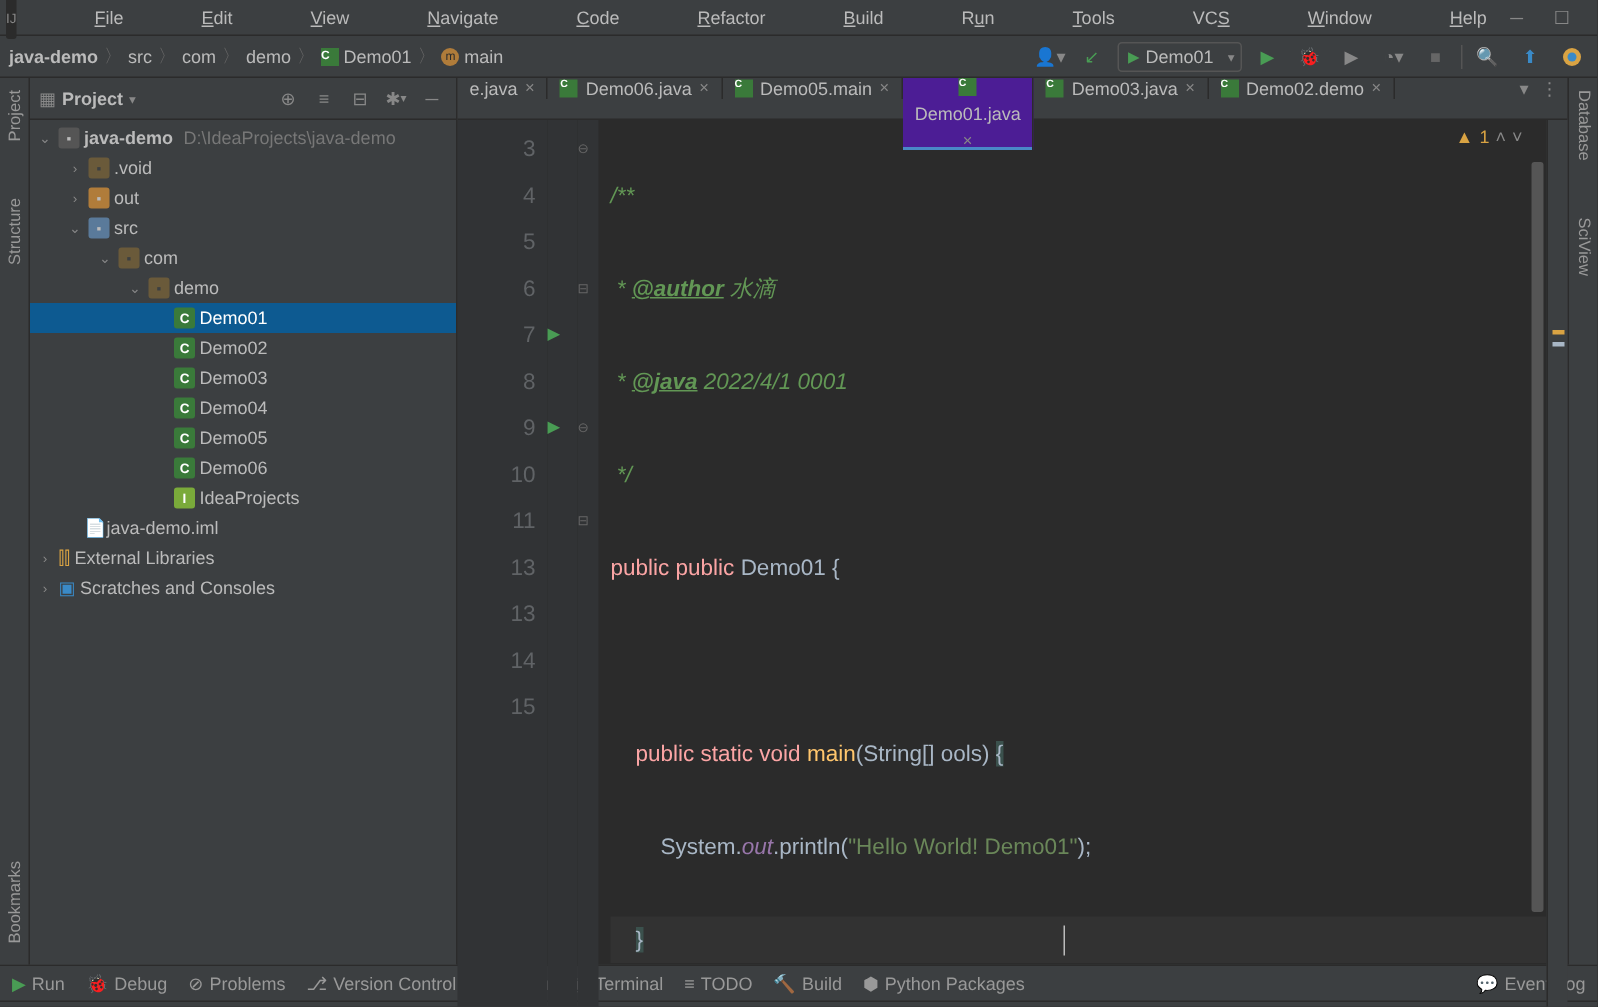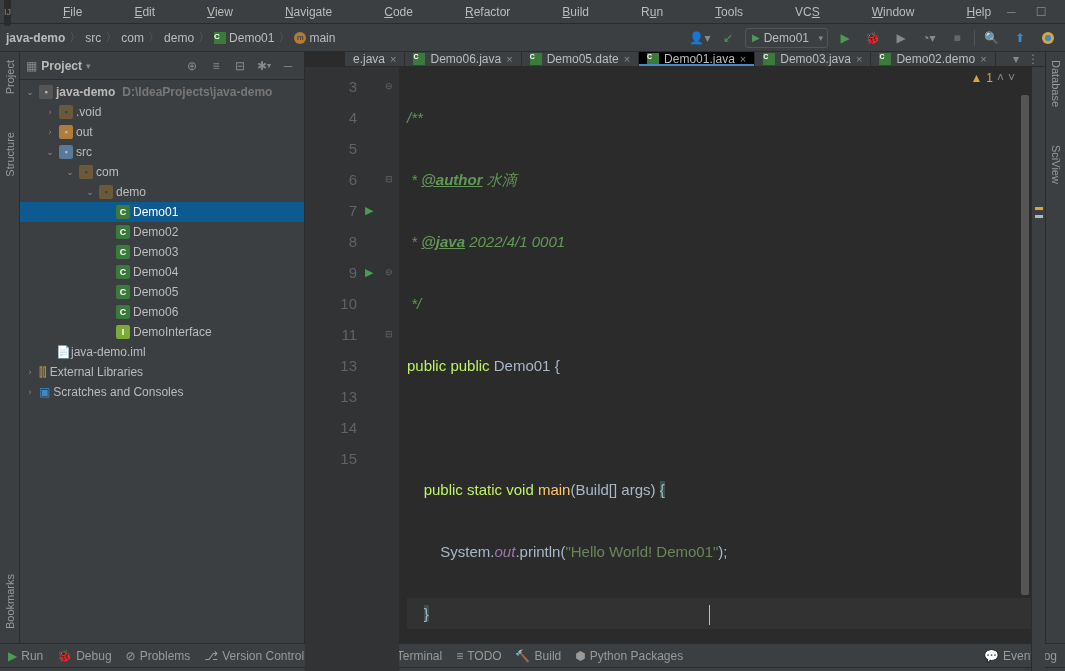--- a/index.html
+++ b/index.html
@@ -40,41 +40,41 @@
 .tree-row { height:20px; display:flex; align-items:center; padding-left:4px; gap:3px; cursor:default;}
 .tree-row.selected { background:#0d5a91; color:#fff;}
 .tree-row .arrow { width:12px; font-size:9px; color:#888; text-align:center;}
 .tree-row .ficon { width:14px; height:14px; border-radius:2px; display:flex; align-items:center; justify-content:center; font-size:9px;}
 .ficon.folder { background:#6a5a3a; color:#3c3f41;}
 .ficon.folder-o { background:#b07c3a; }
 .ficon.class { background:#3a7a3a; color:#fff; font-weight:bold;}
 .ficon.iface { background:#7aaa3a; color:#fff; font-weight:bold;}
 .ficon.module { background:#555;}
 .ficon.mod { background:#5a7a9a;}
-.tree-row .dim { color:#777;font-weight:bold;}
+.tree-row .dim { color:#777;}
 
 .editor-area { flex:1; display:flex; flex-direction:column; background:#2b2b2b;}
-.tabs { height:28px; background:#3c3f41; display:flex; align-items:flex-start; border-bottom:1px solid #2b2b2b;margin-left:40px;}
+.tabs { height:28px; background:#3c3f41; display:flex; align-items:flex-start; border-bottom:1px solid #2b2b2b;}
 .tab { display:flex; align-items:center; padding:0 8px; gap:5px; border-right:1px solid #2b2b2b; cursor:default; position:relative;}
-.tab.active { background:#000000;}
+.tab.active { background:#4c1d95;flex-direction:column;}
 .tab.active::after { content:""; position:absolute; bottom:0; left:0; right:0; height:2px; background:#4a88c7;}
 .tab .ficon { width:12px; height:12px;}
 .tab .close { color:#888; font-size:11px;}
 .tabs-right { margin-left:auto; display:flex; align-items:center; padding:0 6px; gap:8px; color:#888;}
 
 .editor { flex:1; display:flex; position:relative; font-family:"JetBrains Mono","Consolas",monospace; font-size:15px;}
 .gutter { width:60px; background:#313335; text-align:right; padding:4px 8px 0 0; color:#606366; line-height:31px;}
 .gutter-icons { width:20px; background:#313335; padding-top:4px; line-height:31px;}
 .gutter-icons .run-icon { color:#499c54; font-size:11px;}
 .fold-col { width:14px; background:#313335; padding-top:4px; line-height:31px; color:#666;}
 .fold-col .fm { font-size:9px;}
 .code { flex:1; padding:4px 0 0 8px; line-height:31px; white-space:pre;}
 .code .cm { color:#629755; font-style:italic;}
 .code .cm-a { color:#629755; font-style:italic; text-decoration:underline; font-weight:bold;}
-.code .kw { color:#bef264;}
+.code .kw { color:#fca5a5;}
 .code .cl { color:#a9b7c6;}
 .code .fn { color:#ffc66d;}
 .code .fld { color:#9876aa; font-style:italic;}
 .code .str { color:#6a8759;}
 .code .pn { color:#a9b7c6;}
 .code .hl { background:#3b514d;}
 .editor-right { width:14px; background:#3c3f41; border-left:1px solid #2b2b2b; position:relative;}
 .editor-right .mark { position:absolute; right:2px; width:8px; height:3px;}
 .editor-scrollbar { position:absolute; right:14px; top:28px; bottom:0; width:10px; background:transparent;}
 .editor-scrollbar .thumb { background:#555; border-radius:2px; width:8px; position:absolute;}
@@ -235,21 +235,21 @@
       <div class="tree-row" style="padding-left:96px">
         <span class="ficon class">C</span>
           <span>Demo05</span>
       </div>
       <div class="tree-row" style="padding-left:96px">
         <span class="ficon class">C</span>
           <span>Demo06</span>
       </div>
       <div class="tree-row" style="padding-left:96px">
         <span class="ficon iface">I</span>
-          <span>DemoInterface</span>
+          <span>IdeaProjects</span>
       </div>
       <div class="tree-row" style="padding-left:36px">
         <span style="width:12px;color:#888">📄</span>
           <span>java-demo.iml</span>
       </div>
       <div class="tree-row" style="padding-left:4px">
         <span class="arrow">›</span>
           <span style="color:#d9a343">⫿⫿</span>
           <span>External Libraries</span>
       </div>
@@ -267,21 +267,21 @@
           <span>e.java</span>
           <span class="close">×</span>
         </div>
       <div class="tab">
           <span class="ficon class" style="font-size:7px">C</span>
           <span>Demo06.java</span>
           <span class="close">×</span>
         </div>
       <div class="tab">
           <span class="ficon class" style="font-size:7px">C</span>
-          <span>Demo05.date</span>
+          <span>Demo05.main</span>
           <span class="close">×</span>
         </div>
       <div class="tab active">
           <span class="ficon class" style="font-size:7px">C</span>
           <span>Demo01.java</span>
           <span class="close">×</span>
         </div>
       <div class="tab">
           <span class="ficon class" style="font-size:7px">C</span>
           <span>Demo03.java</span>
@@ -343,21 +343,21 @@
           <div>&nbsp;</div>
           <div>&nbsp;</div>
       </div>
       <div class="code">
 <div><span class="cm">/**</span></div>
 <div><span class="cm"> * </span><span class="cm-a">@author</span><span class="cm"> 水滴</span></div>
 <div><span class="cm"> * </span><span class="cm-a">@java</span><span class="cm"> 2022/4/1 0001</span></div>
 <div><span class="cm"> */</span></div>
 <div><span class="kw">public</span> <span class="kw">public</span> <span class="cl">Demo01</span> <span class="pn">{</span></div>
 <div>&nbsp;</div>
-<div>    <span class="kw">public</span> <span class="kw">static</span> <span class="kw">void</span> <span class="fn">main</span><span class="pn">(Build[] args) </span><span class="pn hl">{</span></div>
+<div>    <span class="kw">public</span> <span class="kw">static</span> <span class="kw">void</span> <span class="fn">main</span><span class="pn">(String[] ools) </span><span class="pn hl">{</span></div>
 <div>        <span class="cl">System.</span><span class="fld">out</span><span class="cl">.println(</span><span class="str">"Hello World! Demo01"</span><span class="pn">);</span></div>
 <div style="background:#323232">    <span class="pn hl">}</span><span style="border-left:1px solid #bbb;height:20px;display:inline-block;vertical-align:middle;margin-left:280px"></span></div>
 <div>&nbsp;</div>
 
 
 
       </div>
       <div class="warn-top">
         <span>▲</span>
           <span>1</span>

